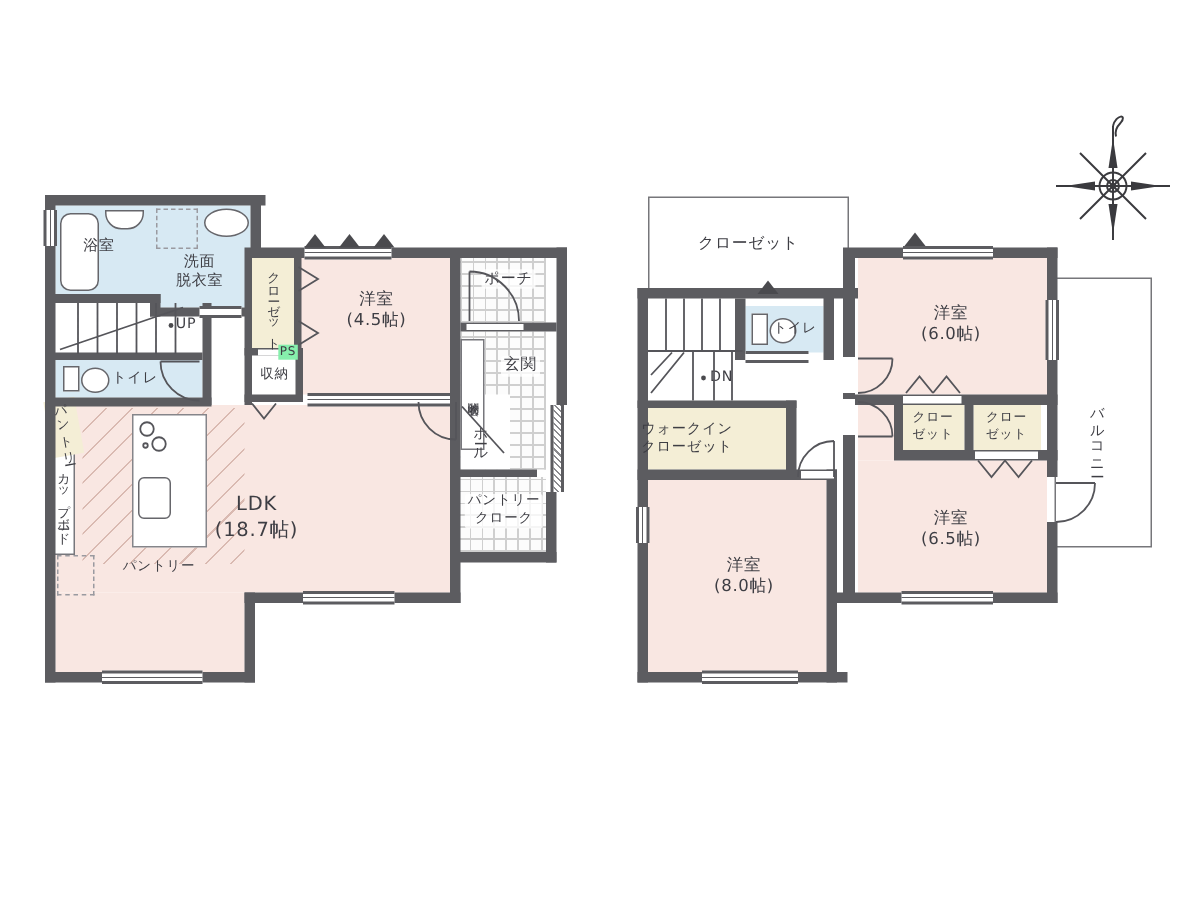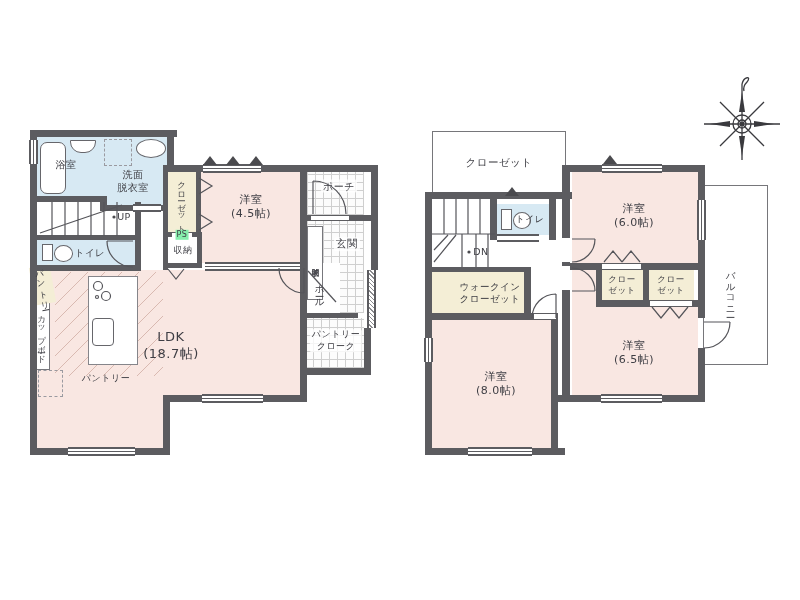--- a/index.html
+++ b/index.html
@@ -102,21 +102,21 @@
     <div class="winv" style="left:29px;top:140px;width:9px;height:24px"></div>
     <div class="win" style="left:133px;top:204px;width:28px;height:8px"></div>
     <div class="winh" style="left:367px;top:270px;width:9px;height:58px"></div>
 
     <div class="lbl" style="left:66px;top:164px;font-size:10px">浴室</div>
     <div class="lbl" style="left:133px;top:181px;font-size:10px">洗面
 脱衣室</div>
     <div class="vlbl" style="left:182px;top:202px;font-size:8.5px">クローゼット</div>
     <div class="lbl" style="left:124px;top:217px;font-size:9.5px">UP</div>
     <div class="lbl" style="left:90px;top:253px;font-size:9.5px">トイレ</div>
-    <div class="lbl" style="left:182px;top:235px;font-size:8px;background:#86efac;padding:0 1px">PS</div>
+    <div class="lbl" style="left:192px;top:235px;font-size:8px;background:#86efac;padding:0 1px">PS</div>
     <div class="lbl" style="left:183px;top:251px;font-size:9px">収納</div>
     <div class="lbl" style="left:251px;top:207px;font-size:11px">洋室
 (4.5帖)</div>
     <div class="lbl tilelbl" style="left:339px;top:186px;font-size:10px">ポーチ</div>
     <div class="lbl tilelbl" style="left:347px;top:244px;font-size:10.5px">玄関</div>
     <div class="vlbl" style="left:315px;top:263px;font-size:7.5px;letter-spacing:0">玄関収納</div>
     <div class="vlbl" style="left:319px;top:291px;font-size:9.5px">ホール</div>
     <div class="lbl tilelbl" style="left:336px;top:341px;font-size:9px">パントリー
 クローク</div>
     <div class="lbl" style="left:171px;top:346px;font-size:13px">LDK
@@ -178,21 +178,21 @@
     <div class="lbl" style="left:499px;top:163px;font-size:10.5px">クローゼット</div>
     <div class="lbl" style="left:481px;top:252px;font-size:9.5px">DN</div>
     <div class="lbl" style="left:530px;top:220px;font-size:9px">トイレ</div>
     <div class="lbl" style="left:634px;top:216px;font-size:11px">洋室
 (6.0帖)</div>
     <div class="lbl" style="left:622px;top:285px;font-size:8.5px">クロー
 ゼット</div>
     <div class="lbl" style="left:671px;top:285px;font-size:8.5px">クロー
 ゼット</div>
     <div class="vlbl" style="left:730px;top:289px;font-size:9.5px">バルコニー</div>
-    <div class="lbl" style="left:490px;top:293px;font-size:9.5px">ウォークイン
+    <div class="lbl" style="left:458px;top:293px;font-size:9.5px">ウォークイン
 クローゼット</div>
     <div class="lbl" style="left:496px;top:384px;font-size:11px">洋室
 (8.0帖)</div>
     <div class="lbl" style="left:634px;top:353px;font-size:11px">洋室
 (6.5帖)</div>
   </div>
 
   <svg class="ovl" width="800" height="600" viewBox="0 0 800 600">
     <g stroke="#55555a" stroke-width="1.2" fill="none">
 

